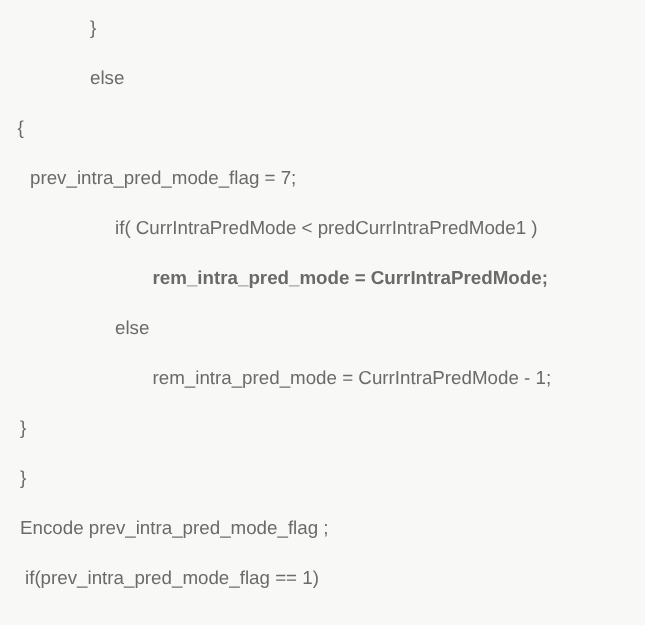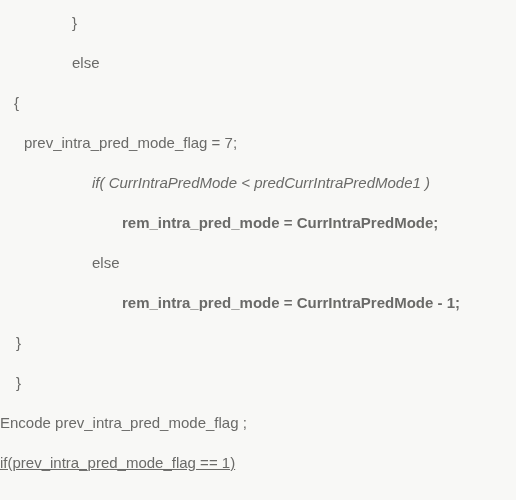--- a/index.html
+++ b/index.html
@@ -19,28 +19,28 @@
       overflow: hidden;
     }
     .line {
       white-space: pre;
       margin-bottom: 19px;
     }
     .l1 { padding-left: 72px; }
     .l2 { padding-left: 72px; }
     .l3 { padding-left: 14px; }
     .l4 { padding-left: 24px; }
-    .l5 { padding-left: 92px; font-style: italic; }
+    .l5 { padding-left: 92px; }
     .l6 { padding-left: 122px; font-weight: bold; }
     .l7 { padding-left: 92px; }
-    .l8 { padding-left: 122px; font-weight: bold; }
+    .l8 { padding-left: 122px; }
     .l9 { padding-left: 16px; }
     .l10 { padding-left: 16px; }
-    .l11 { }
-    .l12 { padding-left: 0; text-decoration: underline; }
+    .l11 { padding-left: 16px; }
+    .l12 { padding-left: 20px; }
   </style>
 </head>
 <body>
 
 <div class="line l1">}</div>
 <div class="line l2">else</div>
 <div class="line l3">{</div>
 <div class="line l4">prev_intra_pred_mode_flag = 7;</div>
 <div class="line l5">if( CurrIntraPredMode &lt; predCurrIntraPredMode1 )</div>
 <div class="line l6">rem_intra_pred_mode = CurrIntraPredMode;</div>

